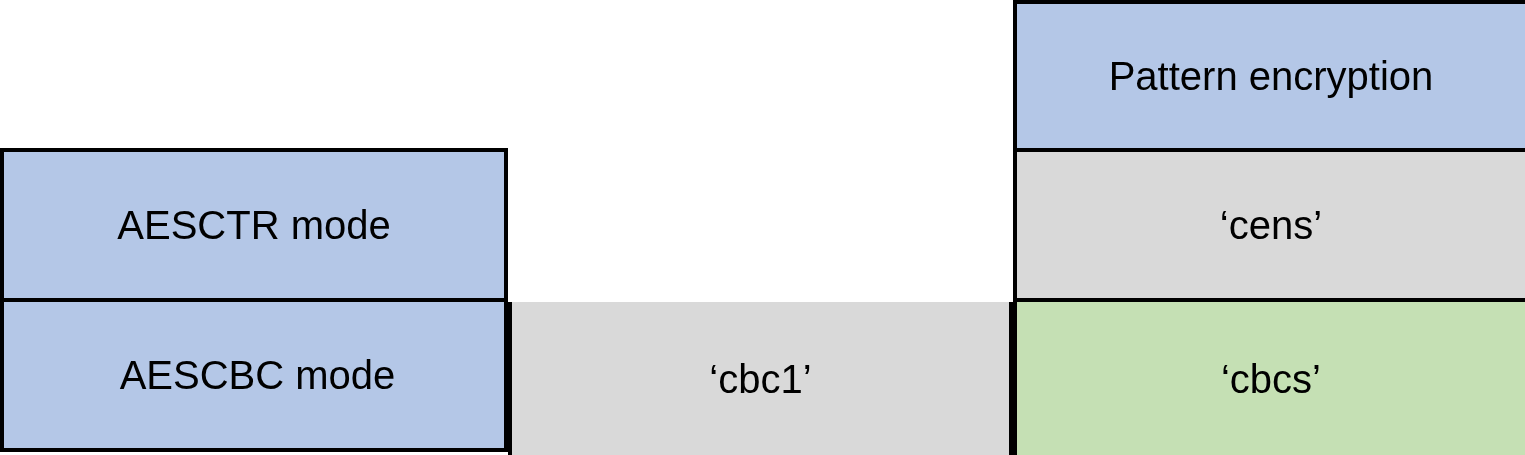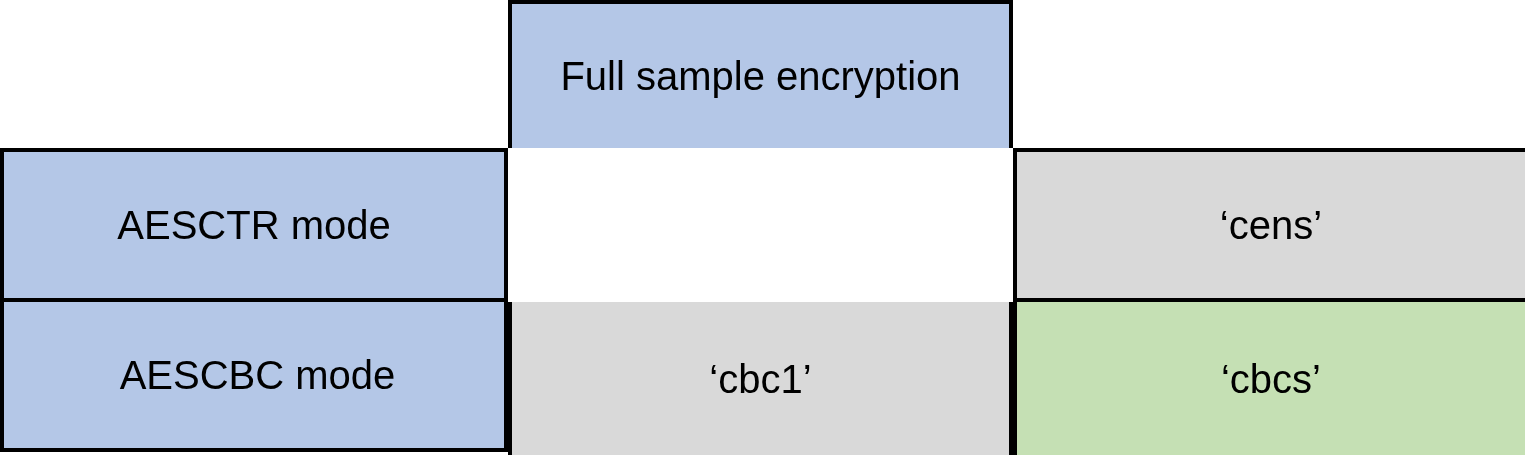--- a/index.html
+++ b/index.html
@@ -74,24 +74,24 @@
 </style>
 </head>
 <body>
 
 <div id="matrix">
 
   <div class="cell c0 r0 fill-none">
     <span class="txt hdr-text"></span>
   </div>
 
-  <div class="cell c1 r0 fill-blue bt bl br">
-    <span class="txt hdr-text">Full sample encryption</span>
+
+  <div class="cell c2 r0 fill-blue bt bl">
+    <span class="txt hdr-text">Pattern encryption</span>
   </div>
-
 
   <div class="cell c0 r1 fill-blue bt bb bl br">
     <span class="txt rowhdr-text">AESCTR mode</span>
   </div>
 
 
   <div class="cell c2 r1 fill-gray bt bb bl">
     <span class="txt value-text">‘cens’</span>
   </div>
 

